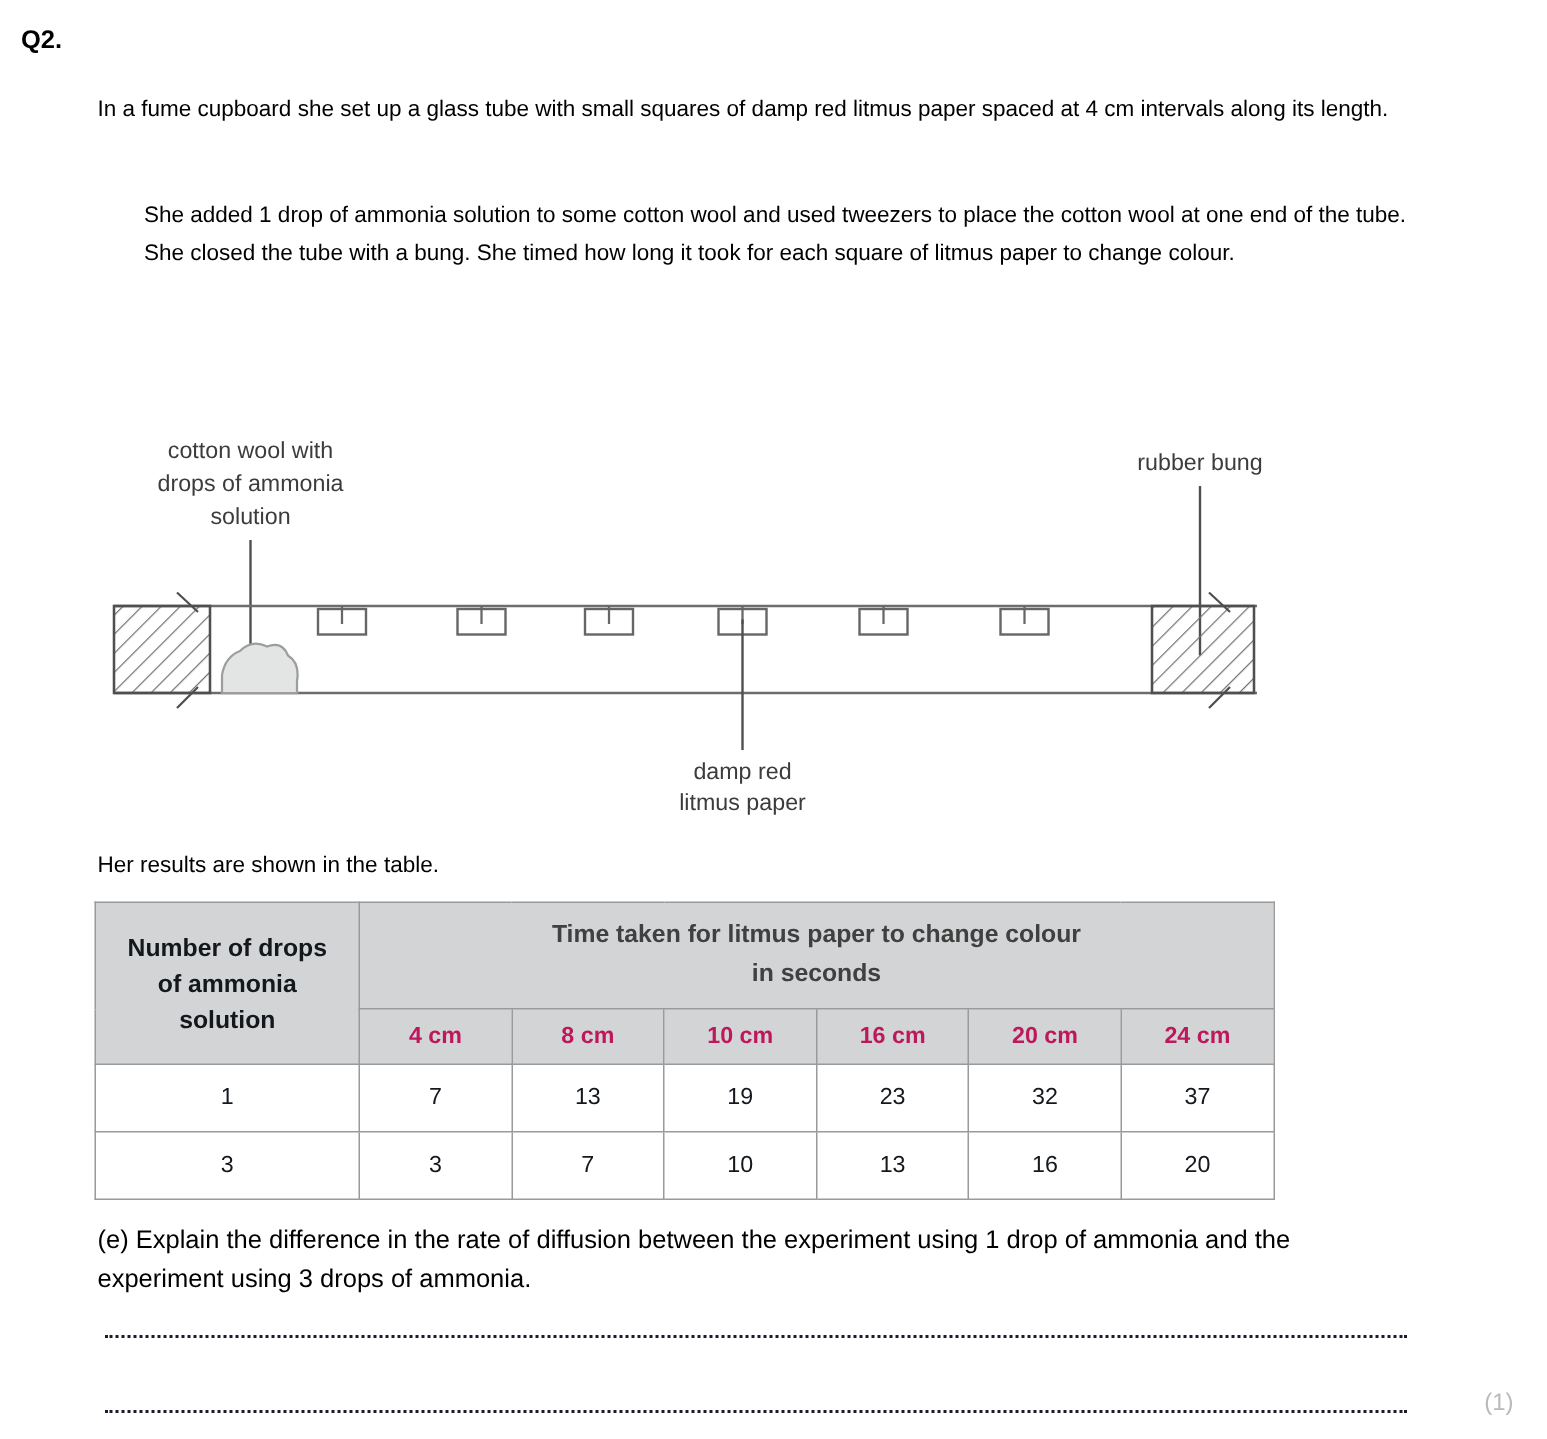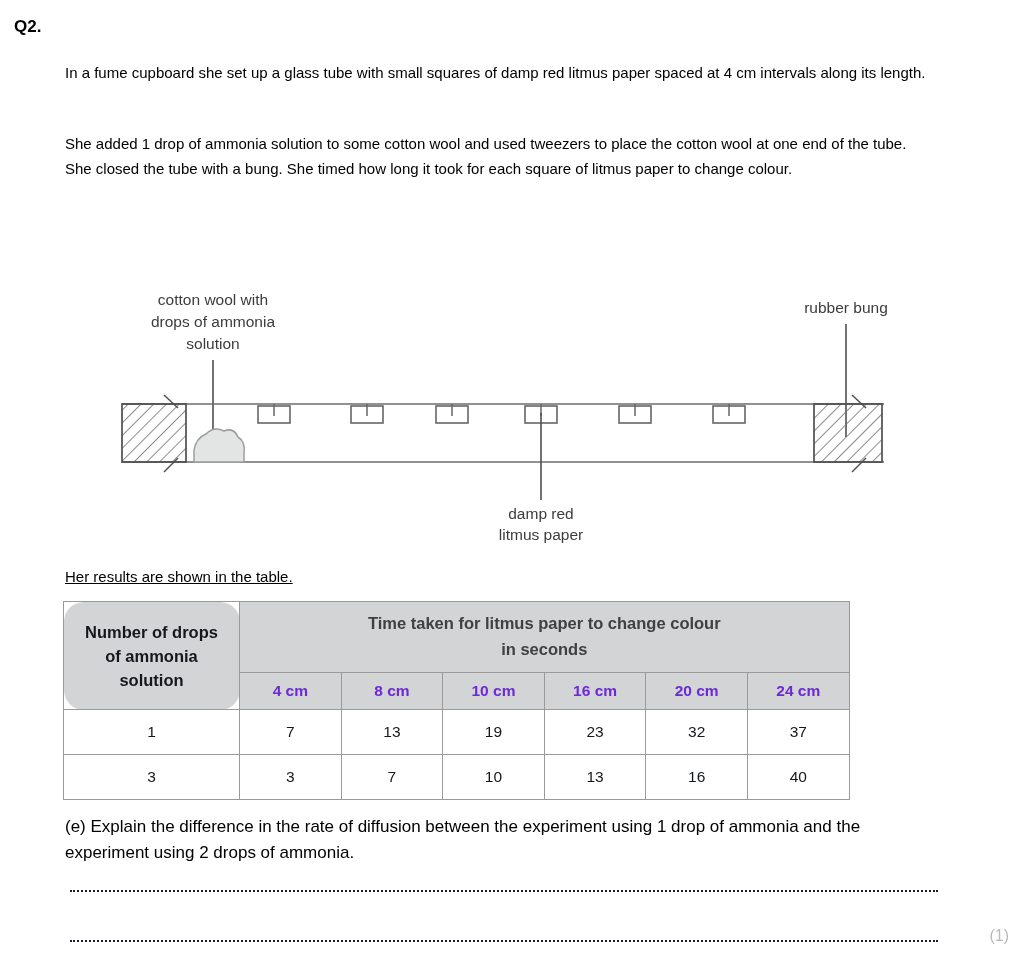--- a/index.html
+++ b/index.html
@@ -45,32 +45,31 @@
 
   
   .para {
     position: absolute;
     left: 65px;
     width: 870px;
     font-size: 15px;
     line-height: 25px;
   }
   .para.p1 { top: 60px; }
-  .para.p2 { top: 131px; }
+  .para.p2 { top: 131px; margin-left: 31px; }
   .para.p3 { top: 226px; }
-  .para.p4 { top: 564px; text-decoration: underline; }
+  .para.p4 { top: 564px; }
 
   
   .diagram {
     position: absolute;
     left: 0;
     top: 282px;
     width: 1000px;
     height: 270px;
-    padding-left: 46px;
   }
   .diagram svg { display: block; }
 
   
   .tablewrap {
     position: absolute;
     left: 63px;
     top: 601px;
     width: 786px;
   }
@@ -95,28 +94,27 @@
     padding: 8px 4px 10px 4px;
     color: #404040;
   }
   th.hdr-rowlabel {
     background: #d2d4d5;
     font-weight: bold;
     font-size: 16.5px;
     line-height: 24px;
     padding: 6px 8px;
     color: #14181c;
-    border-radius: 20px;
   }
   th.hdr-dist {
     background: #d2d4d5;
     font-weight: bold;
     font-size: 15.5px;
     padding: 9px 2px;
-    color: #6d28d9;
+    color: #be185d;
   }
   td.cell {
     background: #ffffff;
     font-size: 15.5px;
     padding: 13px 2px;
     color: #14181c;
   }
 
   
   .subq {
@@ -266,26 +264,26 @@
           <td class="cell">32</td>
           <td class="cell">37</td>
         </tr>
         <tr>
           <td class="cell">3</td>
           <td class="cell">3</td>
           <td class="cell">7</td>
           <td class="cell">10</td>
           <td class="cell">13</td>
           <td class="cell">16</td>
-          <td class="cell">40</td>
+          <td class="cell">20</td>
         </tr>
       </tbody>
     </table>
   </div>
 
-  <div class="subq">(e) Explain the difference in the rate of diffusion between the experiment using 1 drop of ammonia and the experiment using 2 drops of ammonia.</div>
+  <div class="subq">(e) Explain the difference in the rate of diffusion between the experiment using 1 drop of ammonia and the experiment using 3 drops of ammonia.</div>
 
   <div class="ansline l1"></div>
   <div class="ansline l2"></div>
 
   <div class="marks">(1)</div>
 
 </div>
 
 </body></html>

